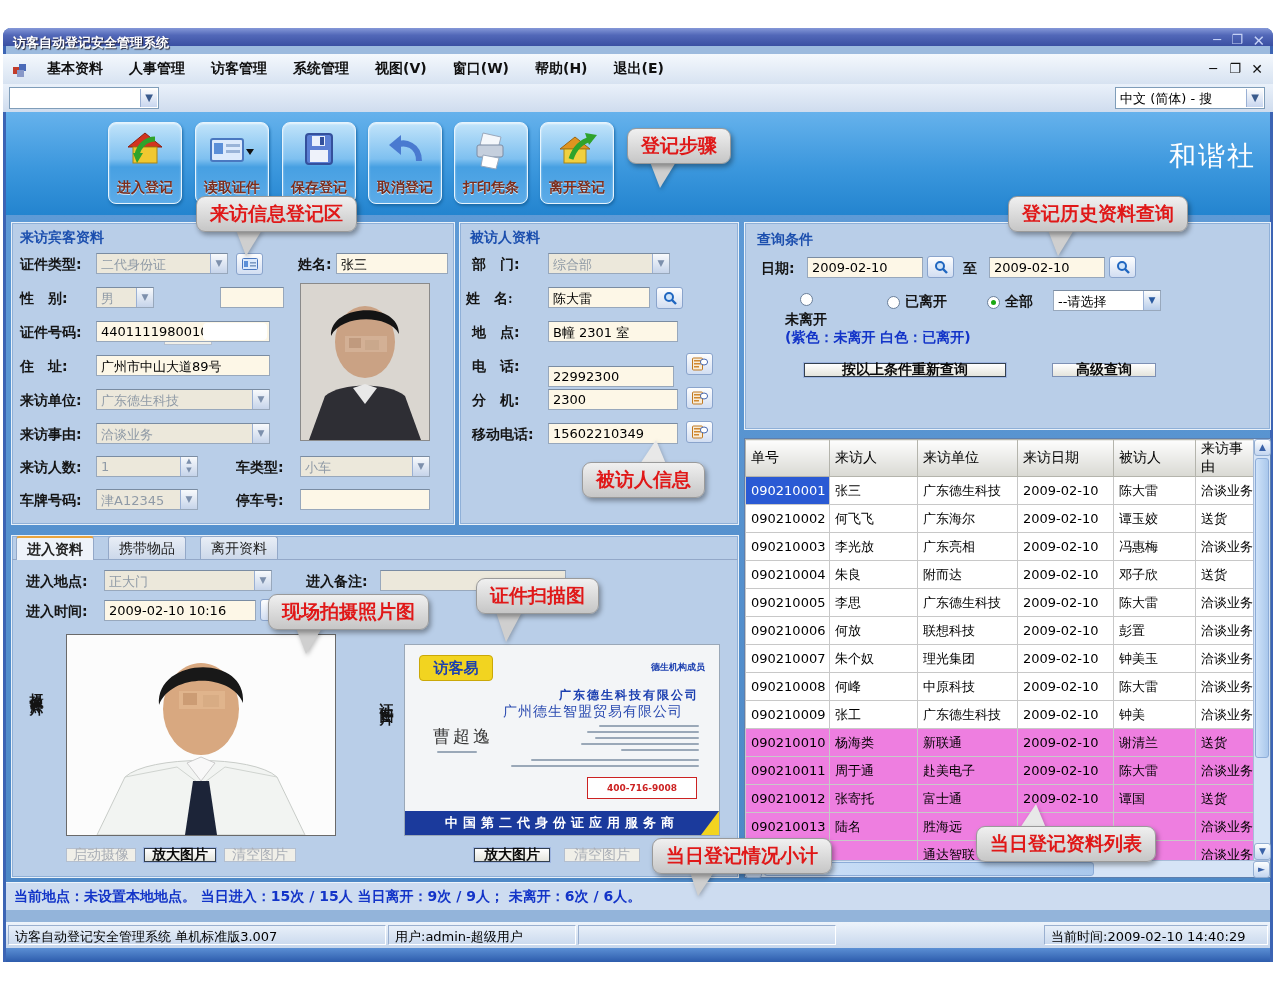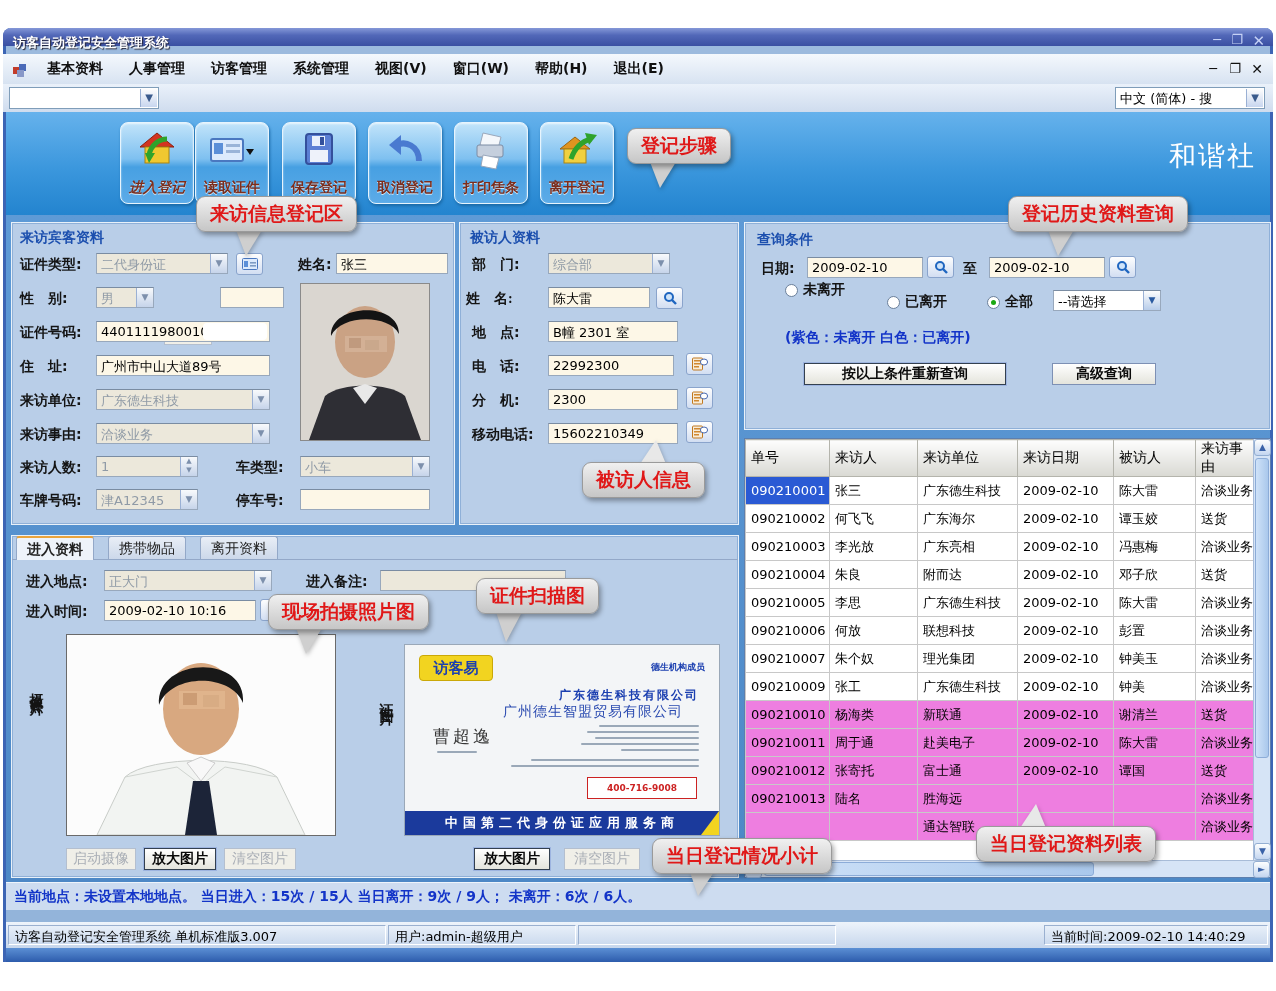--- a/index.html
+++ b/index.html
@@ -43,21 +43,21 @@
   .sect{position:absolute;font-size:14px;font-weight:bold;color:#1c4fae;}
   .flabel{position:absolute;font-size:14px;font-weight:bold;color:#141414;white-space:nowrap;}
   .xpin{position:absolute;height:21px;background:#fdf7e7;border:1px solid #98a8bc;
     border-top-color:#7a8ca2;font-size:13px;padding:2px 4px;color:#000;white-space:nowrap;overflow:hidden;}
   .xpin.dis{background:#ece8db;color:#8f9aa6;}
   .xpin .arr{position:absolute;right:0px;top:0px;bottom:0px;width:17px;
     background:linear-gradient(#f8fafc,#c6d4ea);border-left:1px solid #9ab0d4;color:#7d90ac;
     font-size:9px;text-align:center;line-height:19px;}
   .iconbtn{position:absolute;width:27px;height:22px;background:linear-gradient(#fefefe,#d2def2);
     border:1px solid #8aa4cc;border-radius:3px;display:flex;align-items:center;justify-content:center;cursor:pointer;}
-  .pbtn{position:absolute;height:22px;background:linear-gradient(#ffffff,#e4e4dc);
+  .pbtn{position:absolute;height:14px;background:linear-gradient(#ffffff,#e4e4dc);
     border:1px solid #7d90b4;font-size:14px;font-weight:bold;color:#0a0a0a;
     display:flex;align-items:center;justify-content:center;cursor:pointer;}
   .pbtn.strong{border:1px solid #33404f;box-shadow:0 0 0 1px #9db4e0;}
   .pbtn.dis{color:#a9aeb6;font-weight:normal;border-color:#b4bfcf;background:#f0efe8;}
   .radio{position:absolute;display:flex;align-items:center;gap:5px;font-size:14px;font-weight:bold;color:#141414;}
   .radio .dot{width:13px;height:13px;border-radius:50%;background:#fff;border:1px solid #6a7f9a;position:relative;}
   .radio.checked .dot::after{content:"";position:absolute;left:3px;top:3px;width:5px;height:5px;border-radius:50%;background:#1ba812;}
   
   .vtable{position:absolute;background:#fff;border:1px solid #5d7fae;}
   .vtable table{border-collapse:collapse;table-layout:fixed;width:510px;font-size:13px;}
@@ -126,21 +126,21 @@
     </div>
     <div class="combo" style="right:8px;top:3px;width:150px;">
       <span>中文 (简体) - 搜</span>
       <span class="arrow">▼</span>
     </div>
   </div>
 
   <div class="band">
     <span class="brand">和谐社</span>
 
-    <div class="tbtn" style="left:114px;font-style:italic;">
+    <div class="tbtn" style="left:102px;">
       <span class="ic">
         <svg width="40" height="40" viewBox="0 0 40 40">
               <polygon points="20,2 3,16 37,16" fill="#d23420" stroke="#8c1f10"></polygon>
               <rect x="8" y="16" width="24" height="16" fill="#f0c830" stroke="#a88414"></rect>
               <path d="M30,8 C22,8 14,14 12,24" stroke="#2fa32b" stroke-width="5" fill="none"></path>
               <polygon points="8,22 18,22 12,32" fill="#2fa32b"></polygon>
             </svg>
       </span>
       <span class="lbl">进入登记</span>
     </div>
@@ -273,21 +273,21 @@
         <svg width="14" height="14" viewBox="0 0 14 14">
               <circle cx="6" cy="6" r="4" fill="#cfe4fa" stroke="#1f66c0" stroke-width="2"></circle>
               <line x1="9" y1="9" x2="13" y2="13" stroke="#1f66c0" stroke-width="2.4"></line>
             </svg>
       </div>
 
       <span class="flabel" style="left:12px;top:101px;">地　点:</span>
       <div class="xpin" style="left:88px;top:98px;width:130px;"><span>B幢 2301 室</span></div>
 
       <span class="flabel" style="left:12px;top:135px;">电　话:</span>
-      <div class="xpin" style="left:88px;top:132px;width:126px;"><span>22992300</span></div>
+      <div class="xpin" style="left:88px;top:143px;width:126px;"><span>22992300</span></div>
       <div class="iconbtn" style="left:226px;top:130px;">
         <svg width="16" height="14" viewBox="0 0 16 14">
               <rect x="0.5" y="1" width="10" height="12" rx="1" fill="#f8ecd8" stroke="#c07820"></rect>
               <rect x="2" y="3" width="7" height="1.5" fill="#d08830"></rect>
               <rect x="2" y="6" width="7" height="1.5" fill="#d08830"></rect>
               <rect x="2" y="9" width="5" height="1.5" fill="#d08830"></rect>
               <ellipse cx="12" cy="5" rx="3.6" ry="3" fill="#fff" stroke="#4a6ab0"></ellipse>
             </svg>
       </div>
 
@@ -328,21 +328,21 @@
       </div>
       <span class="flabel" style="left:218px;top:37px;">至</span>
       <div class="xpin" style="left:244px;top:34px;width:116px;"><span>2009-02-10</span></div>
       <div class="iconbtn" style="left:364px;top:33px;">
         <svg width="14" height="14" viewBox="0 0 14 14">
               <circle cx="6" cy="6" r="4" fill="#cfe4fa" stroke="#1f66c0" stroke-width="2"></circle>
               <line x1="9" y1="9" x2="13" y2="13" stroke="#1f66c0" stroke-width="2.4"></line>
             </svg>
       </div>
 
-      <div class="radio" style="left:40px;top:58px;">
+      <div class="radio" style="left:40px;top:70px;flex-direction:column;">
             <span class="dot"></span>
             <span>未离开</span>
           </div>
       <div class="radio" style="left:142px;top:70px;">
             <span class="dot"></span>
             <span>已离开</span>
           </div>
       <div class="radio checked" style="left:242px;top:70px;">
             <span class="dot"></span>
             <span>全部</span>
@@ -419,20 +419,28 @@
                 <td>2009-02-10</td>
                 <td>彭置</td>
                 <td>洽谈业务</td>
               </tr>
               <tr>
                 <td>090210007</td>
                 <td>朱个奴</td>
                 <td>理光集团</td>
                 <td>2009-02-10</td>
                 <td>钟美玉</td>
+                <td>洽谈业务</td>
+              </tr>
+              <tr>
+                <td>090210008</td>
+                <td>何峰</td>
+                <td>中原科技</td>
+                <td>2009-02-10</td>
+                <td>陈大雷</td>
                 <td>洽谈业务</td>
               </tr>
               <tr>
                 <td>090210009</td>
                 <td>张工</td>
                 <td>广东德生科技</td>
                 <td>2009-02-10</td>
                 <td>钟美</td>
                 <td>洽谈业务</td>
               </tr>

